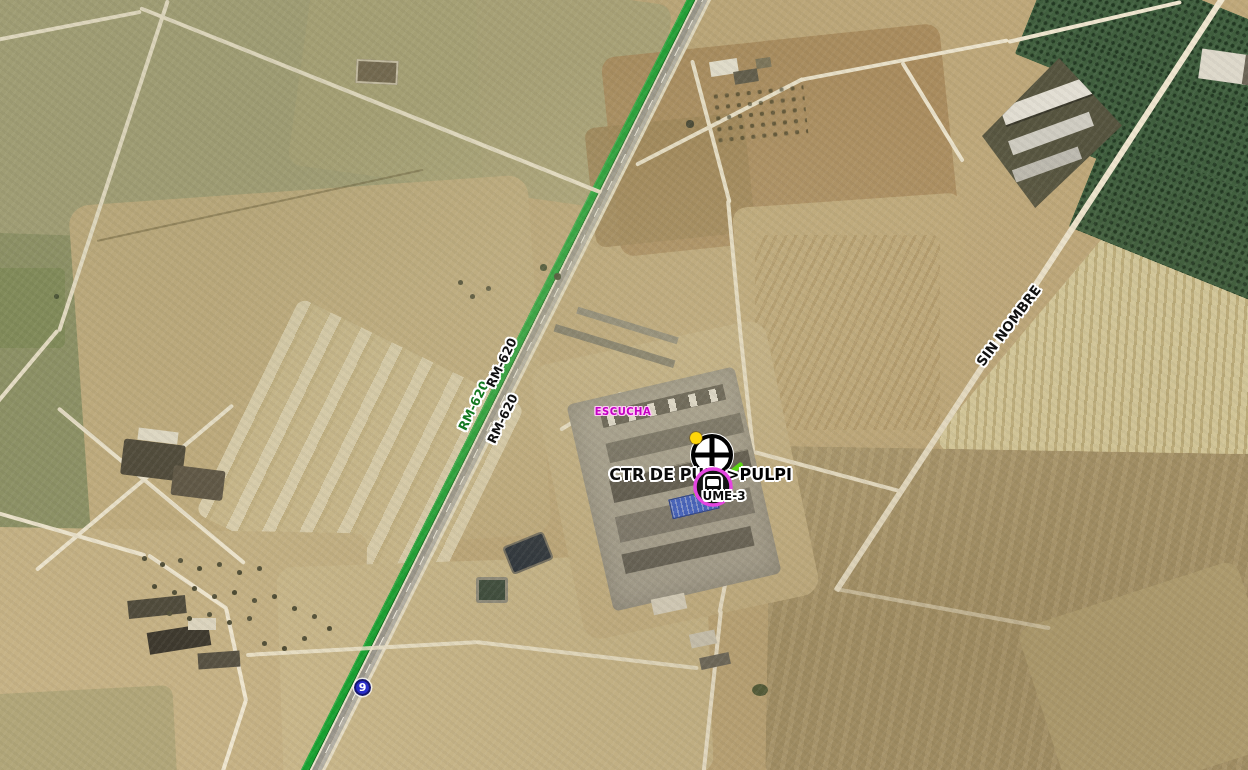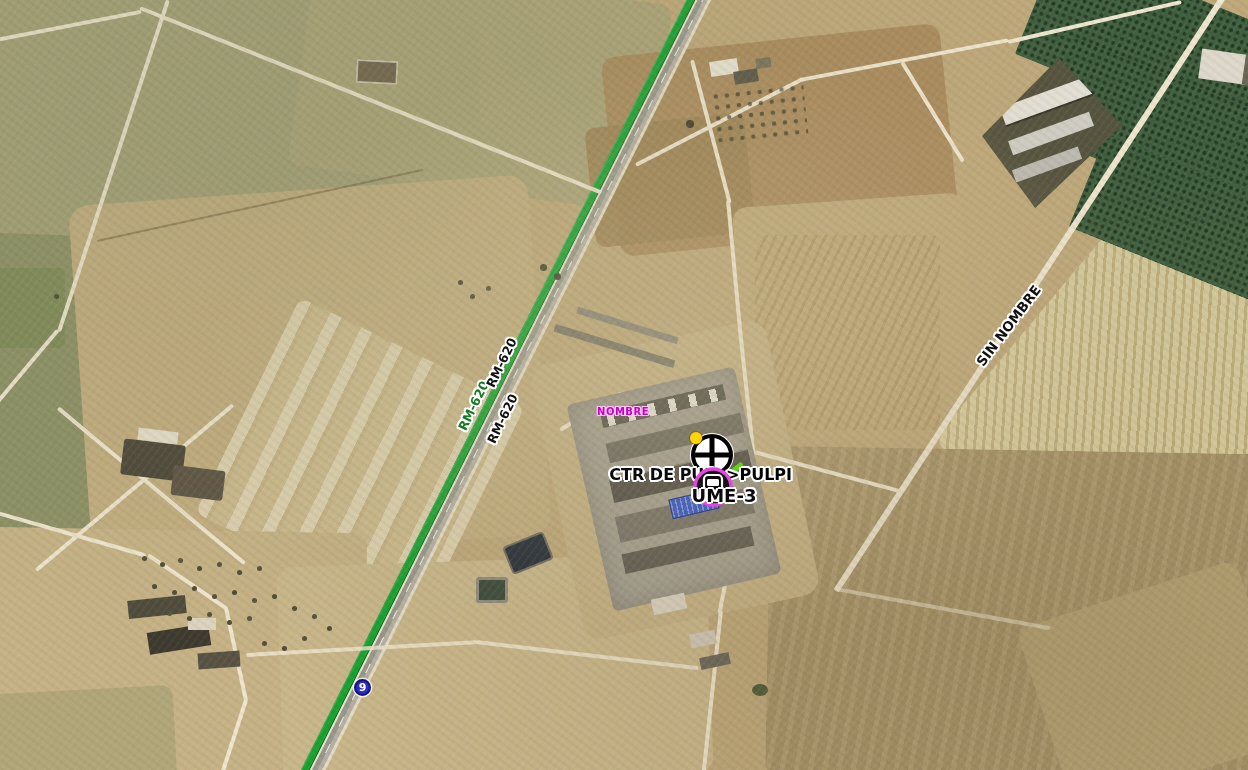--- a/index.html
+++ b/index.html
@@ -128,25 +128,25 @@
   <div class="dots" style="left:752px;top:684px;width:16px;height:12px;background:#4e5a38;"></div>
   <div class="dots" style="left:686px;top:120px;width:8px;height:8px;background:#3c3c2c;"></div>
 
   <div style="left:0;top:0;width:100%;height:100%;z-index:11;pointer-events:none;background:radial-gradient(ellipse at 20% 15%,rgba(140,140,100,.25),transparent 60%),radial-gradient(ellipse at 80% 85%,rgba(120,100,60,.22),transparent 55%),radial-gradient(ellipse at 55% 45%,rgba(255,240,200,.18),transparent 50%);"></div>
   <div style="left:0;top:0;width:100%;height:100%;z-index:11;pointer-events:none;background:repeating-linear-gradient(37deg,rgba(0,0,0,.03) 0 3px,transparent 3px 7px),repeating-linear-gradient(-53deg,rgba(255,255,255,.04) 0 2px,transparent 2px 6px);"></div>
 
   <div class="halo" style="left:474px;top:406px;transform:translate(-50%,-50%) rotate(-64deg);font-size:12.5px;color:#157a22;z-index:20;">RM-620</div>
   <div class="halo" style="left:502px;top:363px;transform:translate(-50%,-50%) rotate(-64deg);font-size:12.5px;color:#111;z-index:20;">RM-620</div>
   <div class="halo" style="left:503px;top:419px;transform:translate(-50%,-50%) rotate(-64deg);font-size:12.5px;color:#111;z-index:20;">RM-620</div>
   <div class="halo" style="left:1009px;top:326px;transform:translate(-50%,-50%) rotate(-53deg);font-size:13.5px;color:#111;z-index:20;">SIN NOMBRE</div>
-  <div class="halo-pink" style="left:623px;top:412px;transform:translate(-50%,-50%);font-size:10px;color:#c400c4;z-index:20;">NOMBRE</div>
+  <div class="halo-pink" style="left:623px;top:412px;transform:translate(-50%,-50%);font-size:10px;color:#c400c4;z-index:20;">ESCUCHA</div>
 
   <div class="halo" style="left:663px;top:475px;transform:translate(-50%,-50%);font-size:16px;color:#0a0a0a;z-index:30;">CTR DE PUR</div>
   <div class="halo" style="left:759px;top:475px;transform:translate(-50%,-50%);font-size:16px;color:#000000;z-index:30;">&gt;PULPI</div>
-  <div class="halo" style="left:724px;top:496px;transform:translate(-50%,-50%);font-size:18px;color:#0a0a0a;z-index:33;">UME-3</div>
+  <div class="halo" style="left:724px;top:496px;transform:translate(-50%,-50%);font-size:12px;color:#0a0a0a;z-index:33;">UME-3</div>
 
   <div style="left:689px;top:432px;width:46px;height:46px;z-index:28;">
     <svg width="46" height="46" viewBox="0 0 46 46" style="left:0;top:0;">
       <circle cx="23" cy="23" r="20" fill="#fff" stroke="#fff" stroke-width="4"></circle>
       <circle cx="23" cy="23" r="19" fill="#fff" stroke="#000" stroke-width="4"></circle>
       <line x1="23" y1="4" x2="23" y2="42" stroke="#000" stroke-width="5"></line>
       <line x1="4" y1="23" x2="42" y2="23" stroke="#000" stroke-width="5"></line>
     </svg>
   </div>
 

